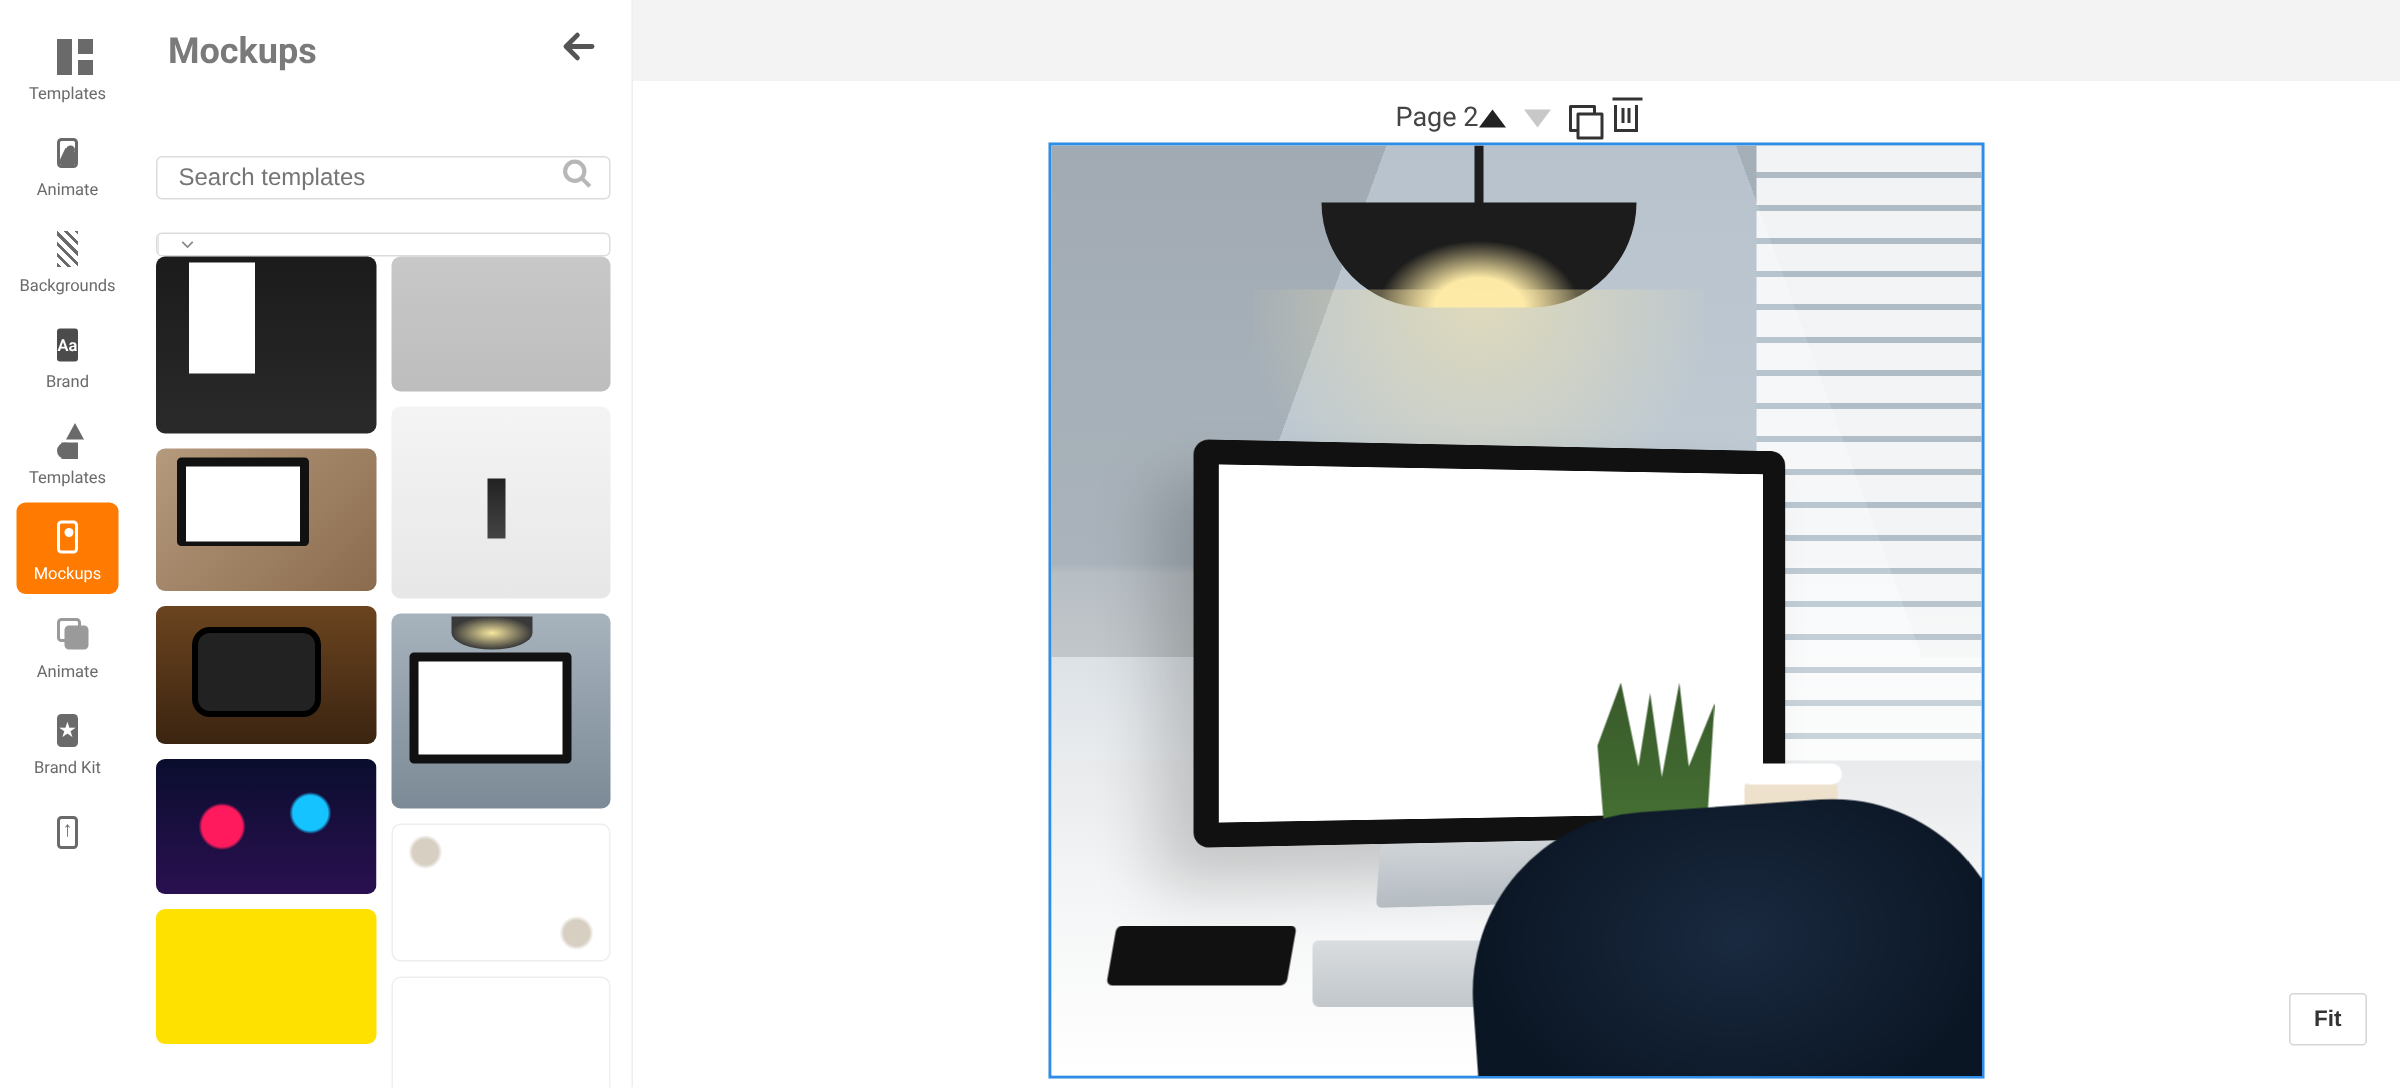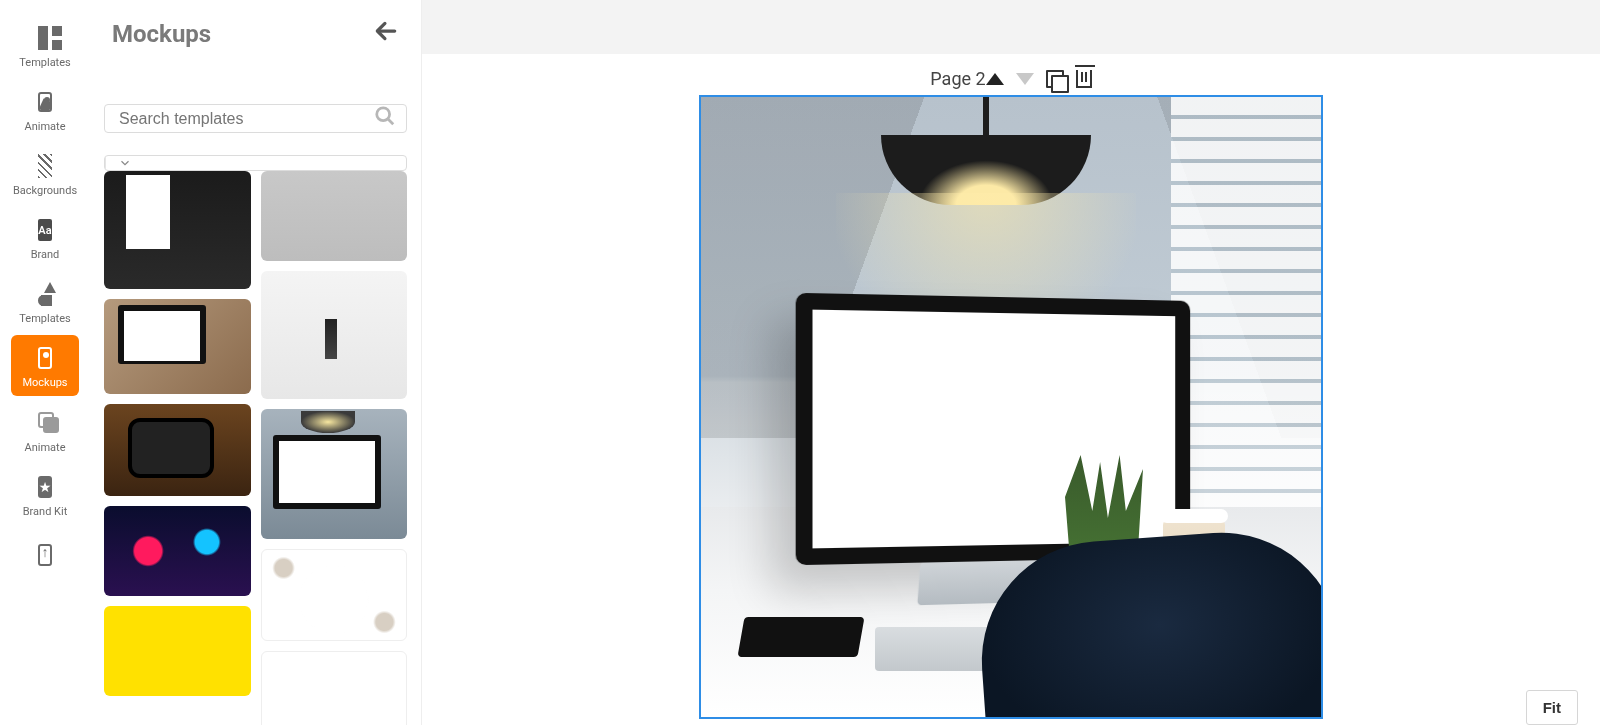--- a/index.html
+++ b/index.html
@@ -120,21 +120,21 @@
   .desk{position:absolute;left:0;right:0;bottom:0;height:210px;background:linear-gradient(#e8eaec 0%,#f4f5f6 40%,#fff 100%);}
   .keyboard{position:absolute;left:49%;bottom:46px;transform:translateX(-50%);width:260px;height:44px;background:linear-gradient(#d9dde0,#c3c8cc);border-radius:4px;}
   .tablet{position:absolute;left:40px;bottom:60px;width:120px;height:40px;background:#111;border-radius:4px;transform:skewX(-10deg);}
   .plant{position:absolute;right:178px;bottom:122px;width:78px;height:140px;background:linear-gradient(#395a2b,#4a7a36);clip-path:polygon(10% 100%,0 30%,20% 0,35% 40%,45% 5%,55% 45%,70% 0,78% 40%,100% 10%,90% 100%);} 
   .plantpot{position:absolute;right:182px;bottom:82px;width:70px;height:50px;background:linear-gradient(#e4e6e8,#bfc4c8);border-radius:4px;}
   .cup{position:absolute;right:96px;bottom:88px;width:62px;height:110px;background:linear-gradient(#efe3cf,#ddcfb6);border-radius:6px;}
   .cup:before{content:"";position:absolute;left:-3px;top:-10px;width:68px;height:14px;background:#fff;border-radius:8px;}
   .cupband{position:absolute;right:96px;bottom:118px;width:62px;height:46px;background:#cbb48f;}
   .chair{position:absolute;right:-20px;bottom:-40px;width:360px;height:220px;background:radial-gradient(ellipse at 50% 40%,#1a2a40 0%,#0b1624 70%);border-radius:120px 120px 20px 20px;transform:rotate(-4deg);}
 
-  .fitbtn{position:absolute;right:22px;bottom:0;padding:8px 16px;border:1px solid #d6d6d6;border-radius:3px;background:#fff;font-size:15px;font-weight:600;color:#333;cursor:pointer;}
+  .fitbtn{position:absolute;right:22px;bottom:28px;padding:8px 16px;border:1px solid #d6d6d6;border-radius:3px;background:#fff;font-size:15px;font-weight:600;color:#333;cursor:pointer;}
 </style>
 </head>
 <body>
 
 <div class="rail">
   <div class="rail-item">
     <span class="icon">
         <span class="ico-templates">
           <div class="a"></div>
           <div class="b"></div>

